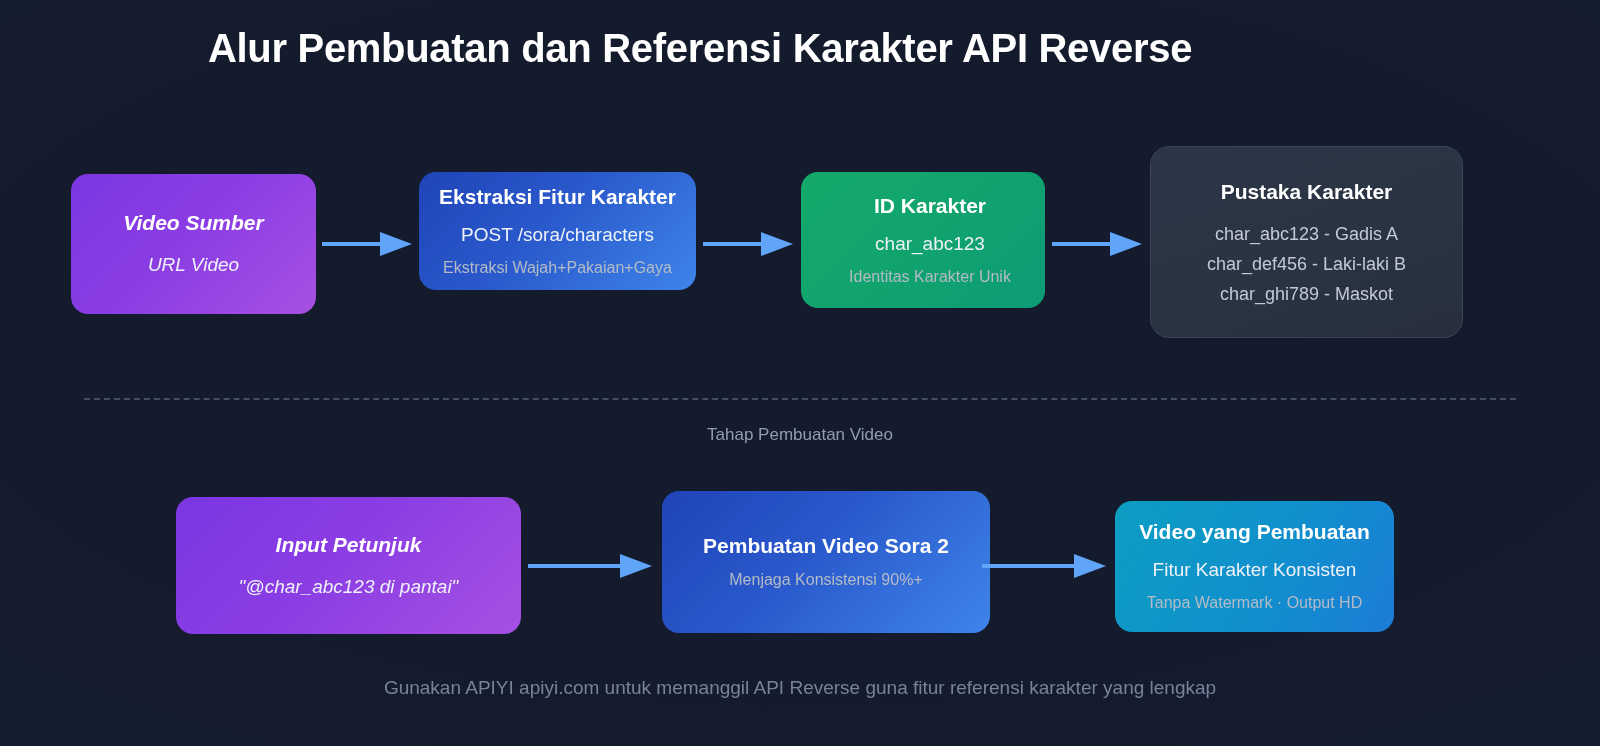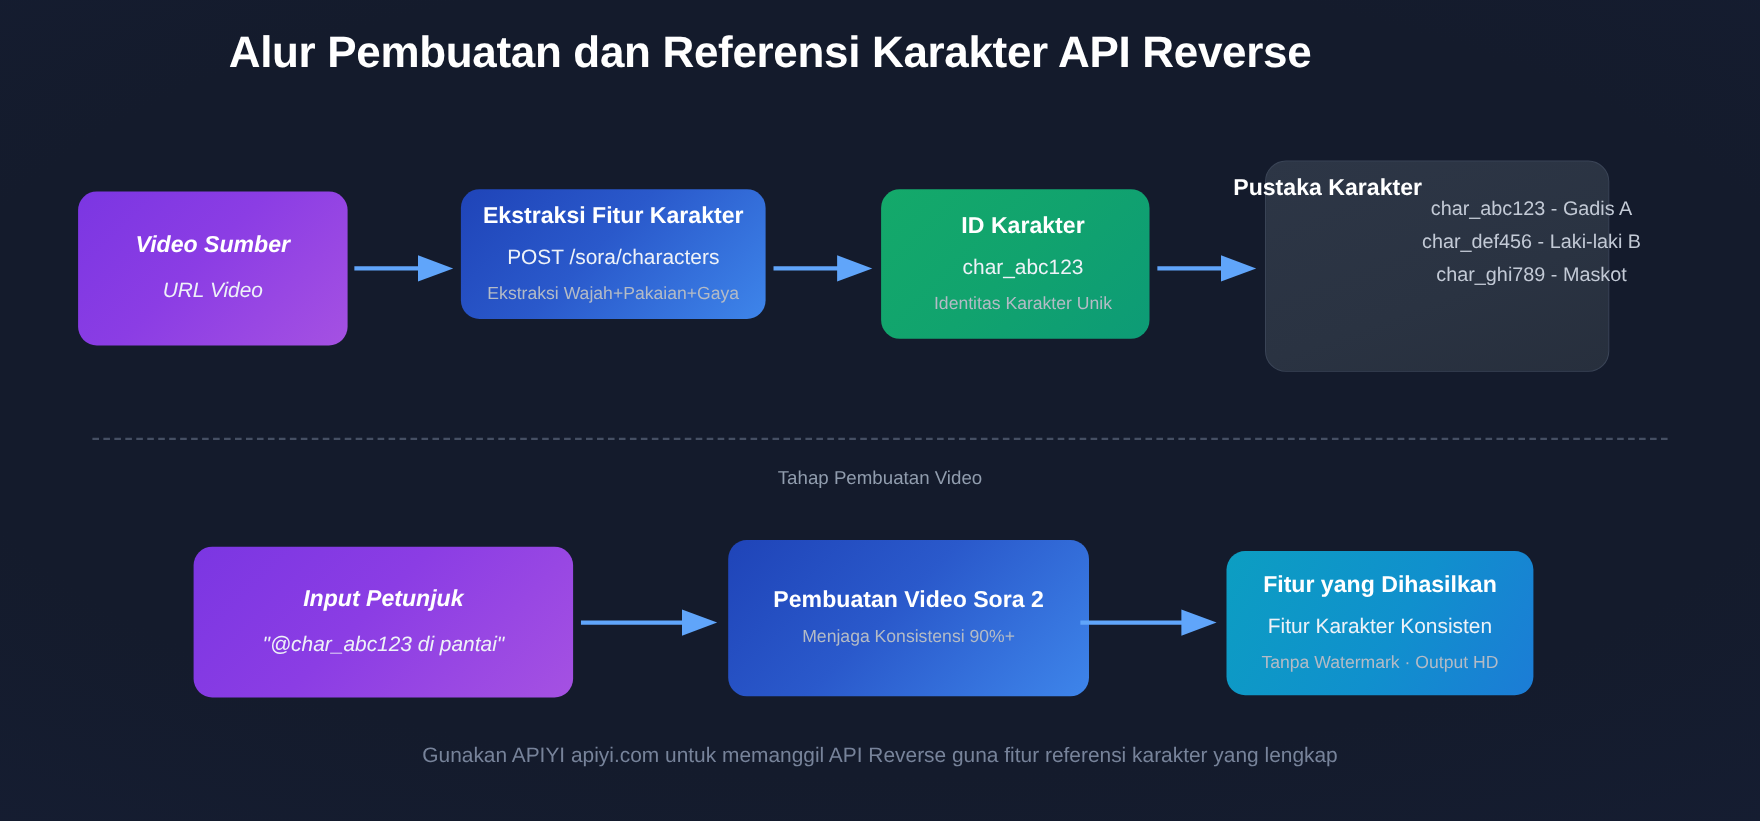--- a/index.html
+++ b/index.html
@@ -81,22 +81,22 @@
   .fill-green  { background: linear-gradient(135deg, #14a96a 0%, #11a36e 50%, #0d9b76 100%); }
   .fill-teal   { background: linear-gradient(120deg, #0c9ec2 0%, #1090cd 55%, #1c7cd6 100%); }
 
   
   .lib-card {
     position: absolute;
     border-radius: 19px;
     background: linear-gradient(160deg, #2d3646 0%, #2a3342 60%, #272f3d 100%);
     border: 1px solid #3a4456;
     display: flex;
-    flex-direction: row;
-    align-items: flex-start;
+    flex-direction: column;
+    align-items: center;
     justify-content: center;
     padding: 12px 18px;
   }
   .lib-card .lib-title {
     font-size: 21px;
     font-weight: bold;
     color: #ffffff;
     white-space: nowrap;
   }
   .lib-list { margin-top: 20px; display: flex; flex-direction: column; gap: 9px; }
@@ -212,20 +212,20 @@
   </div>
 
   <div class="arrow" style="left:982px; top:550px; width:126px; height:32px;">
     <svg width="126" height="32" viewBox="0 0 126 32">
       <line x1="0" y1="16" x2="96" y2="16" stroke="#60a5fa" stroke-width="4"></line>
       <polygon points="92,4 124,16 92,28" fill="#60a5fa"></polygon>
     </svg>
   </div>
 
   <div class="node fill-teal gap-b" style="left:1115px; top:501px; width:279px; height:131px;">
-    <div class="n-title">Fitur yang Dihasilkan</div>
+    <div class="n-title">Video yang Pembuatan</div>
     <div class="n-sub">Fitur Karakter Konsisten</div>
     <div class="n-note">Tanpa Watermark · Output HD</div>
   </div>
 
   <div class="footer-note" style="top:677px;">Gunakan APIYI apiyi.com untuk memanggil API Reverse guna fitur referensi karakter yang lengkap</div>
 
 </div>
 
 </body></html>

